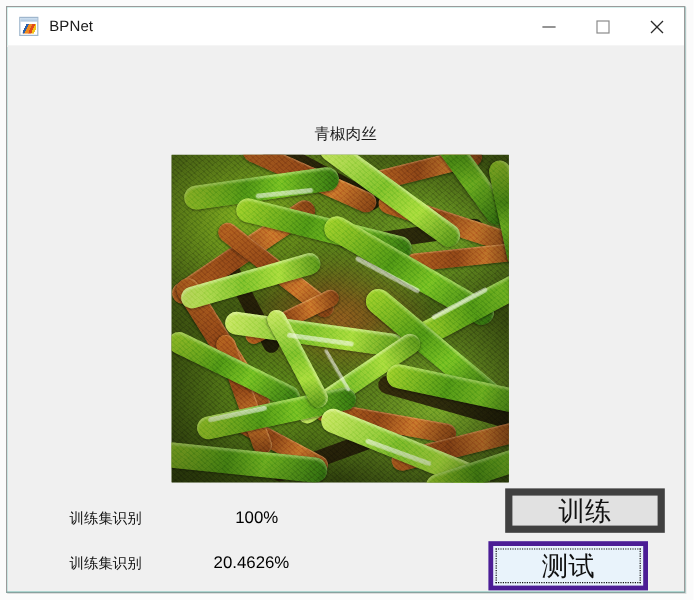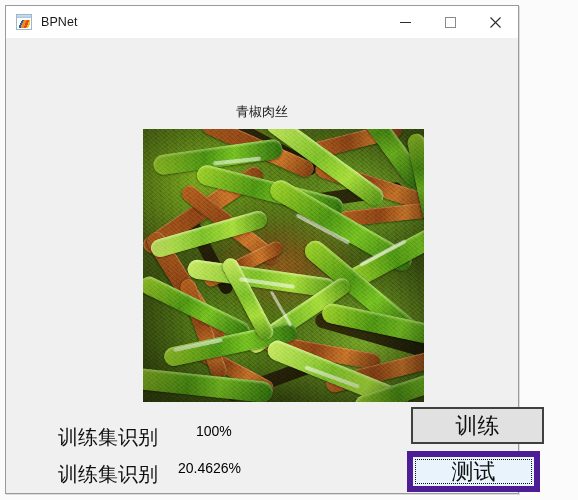--- a/index.html
+++ b/index.html
@@ -6,21 +6,21 @@
   body{
     width:578px;height:500px;
     background:#ffffff;
     font-family:"Liberation Sans", sans-serif;
     overflow:hidden;
   }
   #root{position:relative;width:578px;height:500px;background:#fbfbfb;}
 
   
   .window{
-    position:absolute;left:5px;top:5px;width:514px;height:489px;
+    position:absolute;left:5px;top:5px;width:566px;height:489px;
     background:#14b8a6;
     border:1px solid #9a9a9a;
     box-sizing:border-box;
     box-shadow:1px 1px 0 rgba(0,0,0,0.12);
   }
   .titlebar{
     position:absolute;left:0;top:0;right:0;height:32px;
     background:#ffffff;
     border-bottom:1px solid #f0f0f0;
     display:flex;align-items:center;
@@ -117,43 +117,43 @@
     mix-blend-mode:overlay;
   }
   .vig{
     background:radial-gradient(ellipse at 50% 45%, rgba(0,0,0,0) 55%, rgba(0,0,0,.35) 100%);
   }
 
   
   .res-label{
     position:absolute;
     font-family:"DejaVu Serif","Liberation Serif",serif;
-    font-size:20px;color:#111;white-space:nowrap;text-align:right;
+    font-size:12px;color:#111;white-space:nowrap;text-align:right;
   }
   .res-value{
     position:absolute;
     font-family:"Liberation Sans", sans-serif;
     font-size:14px;color:#000;white-space:nowrap;
   }
 
   
   .btn{
     position:absolute;box-sizing:border-box;
     display:flex;align-items:center;justify-content:center;
     font-family:"DejaVu Serif","Liberation Serif",serif;
     font-size:22px;color:#111;
     cursor:default;
   }
   .btn-train{
-    left:405px;top:369px;width:133px;height:37px;
-    background:#e1e1e1;border:2px solid #404040;
+    left:415px;top:369px;width:133px;height:37px;
+    background:#e1e1e1;border:6px solid #404040;
   }
   .btn-test{
     left:401px;top:413px;width:133px;height:41px;
-    background:#e9f3fb;border:6px solid #4c1d95;
+    background:#e9f3fb;border:4px solid #4c1d95;
   }
   .btn-test .focusring{
     position:absolute;left:2px;top:2px;right:2px;bottom:2px;
     border:1.6px dotted #111;
     pointer-events:none;
   }
   .btn-test .lbl{position:relative;z-index:2;}
 </style>
 </head>
 <body>

